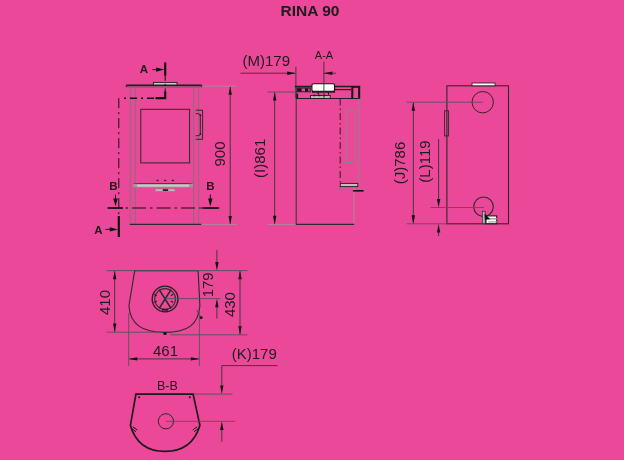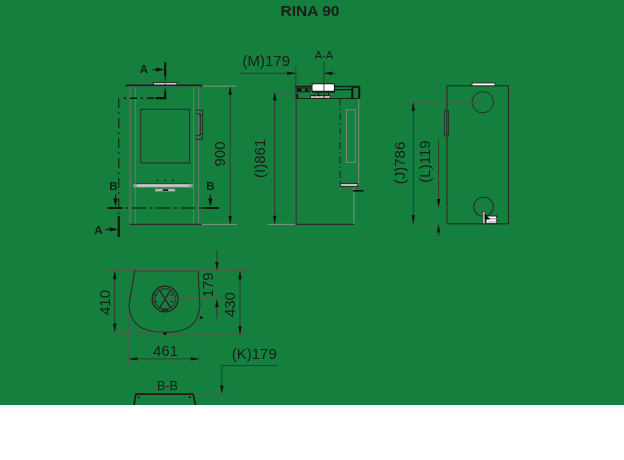--- a/index.html
+++ b/index.html
@@ -1,16 +1,16 @@
 <!DOCTYPE html>
 <html><head>
 <meta charset="utf-8">
 <style>
   html,body{margin:0;padding:0;background:#ffffff;}
-  .wrap{width:624px;height:405px;position:relative;background:#15803d;overflow:hidden;}
+  .wrap{width:624px;height:460px;position:relative;background:#ec4899;overflow:hidden;}
   svg{display:block;}
   text{font-family:"Liberation Sans",sans-serif;fill:#1c1c1c;-webkit-font-smoothing:antialiased;}
 </style>
 </head>
 <body>
 <div class="wrap">
 <svg width="624" height="460" viewBox="0 0 624 460">
 
 <text x="310" y="15.5" font-size="15.5" font-weight="bold" text-anchor="middle">RINA 90</text>
 

